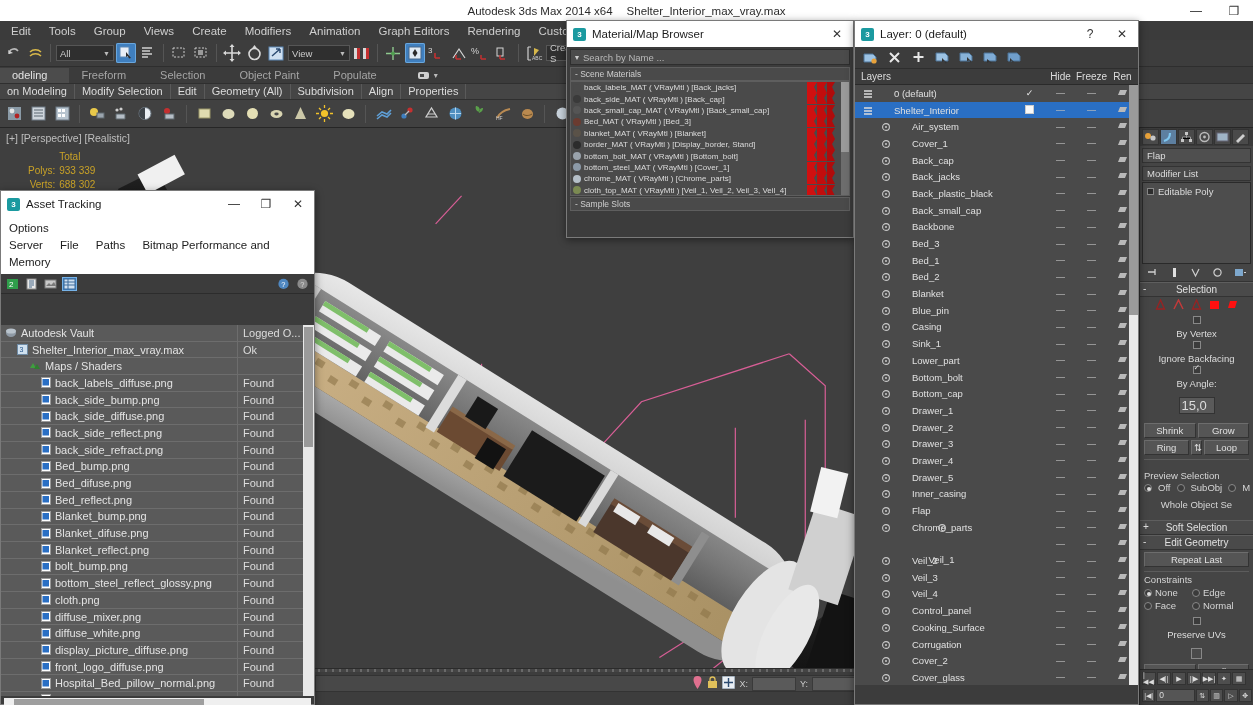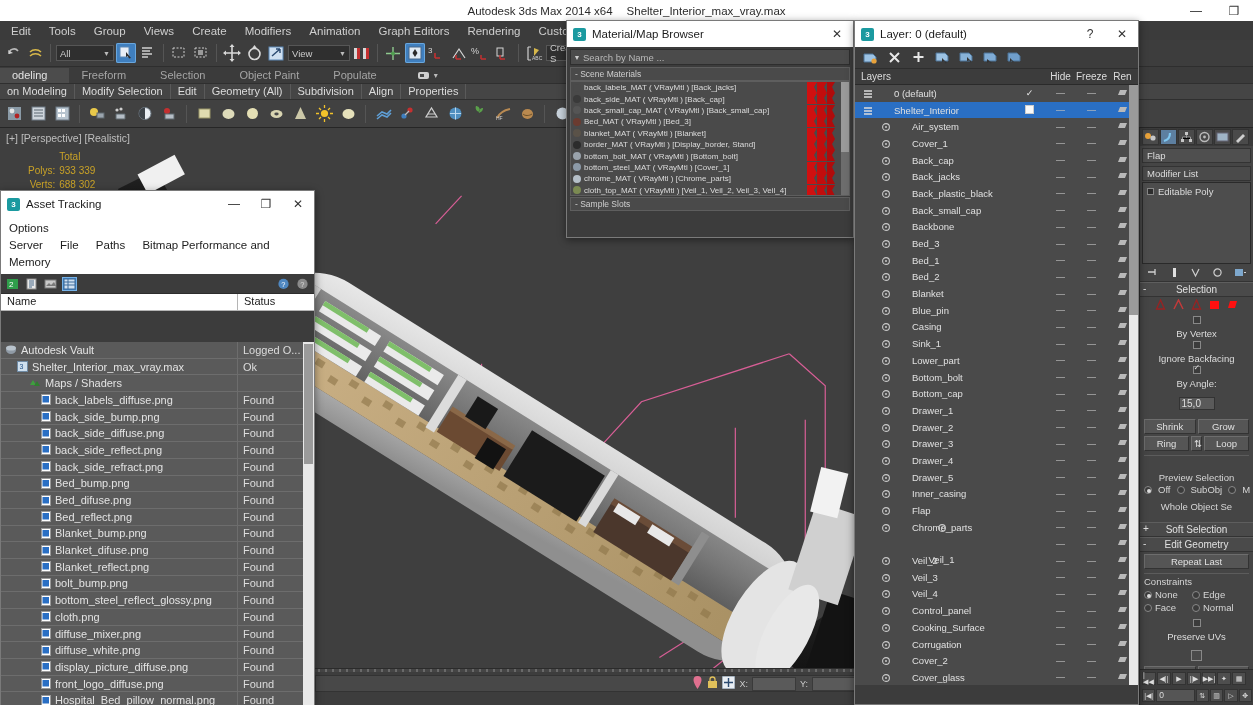--- a/index.html
+++ b/index.html
@@ -860,32 +860,32 @@
           <span>By Vertex</span>
         </div>
       <div class="cp-chkrow">
           <span class="chk"></span>
           <span>Ignore Backfacing</span>
         </div>
       <div class="cp-chkrow">
         <span class="chk on"></span>
         <span>By Angle:</span>
         <span style="flex:1"></span>
-        <span style="width:36px;background:#5a5a5a;border:1px solid #333;font-size:10px;color:#ddd;padding:0 2px;">15,0</span>
+        <span style="width:36px;background:#5a5a5a;border:1px solid #333;font-size:13px;color:#ddd;padding:0 2px;">15,0</span>
       </div>
       <div style="display:flex;gap:2px;margin-top:8px;">
         <div class="btn2" style="flex:1">Shrink</div>
         <div class="btn2" style="flex:1">Grow</div>
       </div>
       <div style="display:flex;gap:2px;margin-top:2px;align-items:center;">
         <div class="btn2" style="flex:1">Ring</div>
         <div class="btn2" style="width:11px">⇅</div>
         <div class="btn2" style="flex:1">Loop</div>
       </div>
-      <div style="margin-top:4px;border-top:1px solid #5c5c5c;padding-top:16px;font-size:9.5px;text-align:center;">Preview Selection</div>
+      <div style="margin-top:4px;border-top:1px solid #5c5c5c;padding-top:10px;font-size:9.5px;">Preview Selection</div>
       <div style="display:flex;gap:6px;align-items:center;margin-top:1px;">
         <span class="radio on"></span>
           <span>Off</span>
         <span class="radio"></span>
           <span>SubObj</span>
         <span class="radio"></span>
           <span>M</span>
       </div>
       <div style="text-align:center;margin-top:6px;font-size:9.5px;">Whole Object Se</div>
     </div>
@@ -1003,24 +1003,20 @@
             <circle cx="7" cy="7" r="5.5" fill="#4f87c0"></circle>
             <text x="4.6" y="10" font-size="8" fill="#fff" font-family="sans-serif">?</text>
           </svg>
         </div>
       <div class="at-tb">
           <svg width="14" height="13" viewBox="0 0 14 13">
             <circle cx="7" cy="7" r="5.5" fill="#8a8a8a"></circle>
             <text x="4.6" y="10" font-size="8" fill="#ddd" font-family="sans-serif">?</text>
           </svg>
         </div>
-    </div>
-    <div class="at-head">
-      <div class="c1">Name</div>
-      <div class="c2">Status</div>
     </div>
     <div class="at-list" id="at-list">
       <div class="at-row">
           <div class="n" style="padding-left: 4px;">
             <span style="flex: 0 0 auto; display: inline-flex;">
               <svg width="12" height="11" viewBox="0 0 12 11">
                 <ellipse cx="6" cy="6" rx="5" ry="4" fill="#8f9aa5"></ellipse>
                 <ellipse cx="6" cy="4" rx="5" ry="2.6" fill="#b9c3cc"></ellipse>
               </svg>
             </span>

